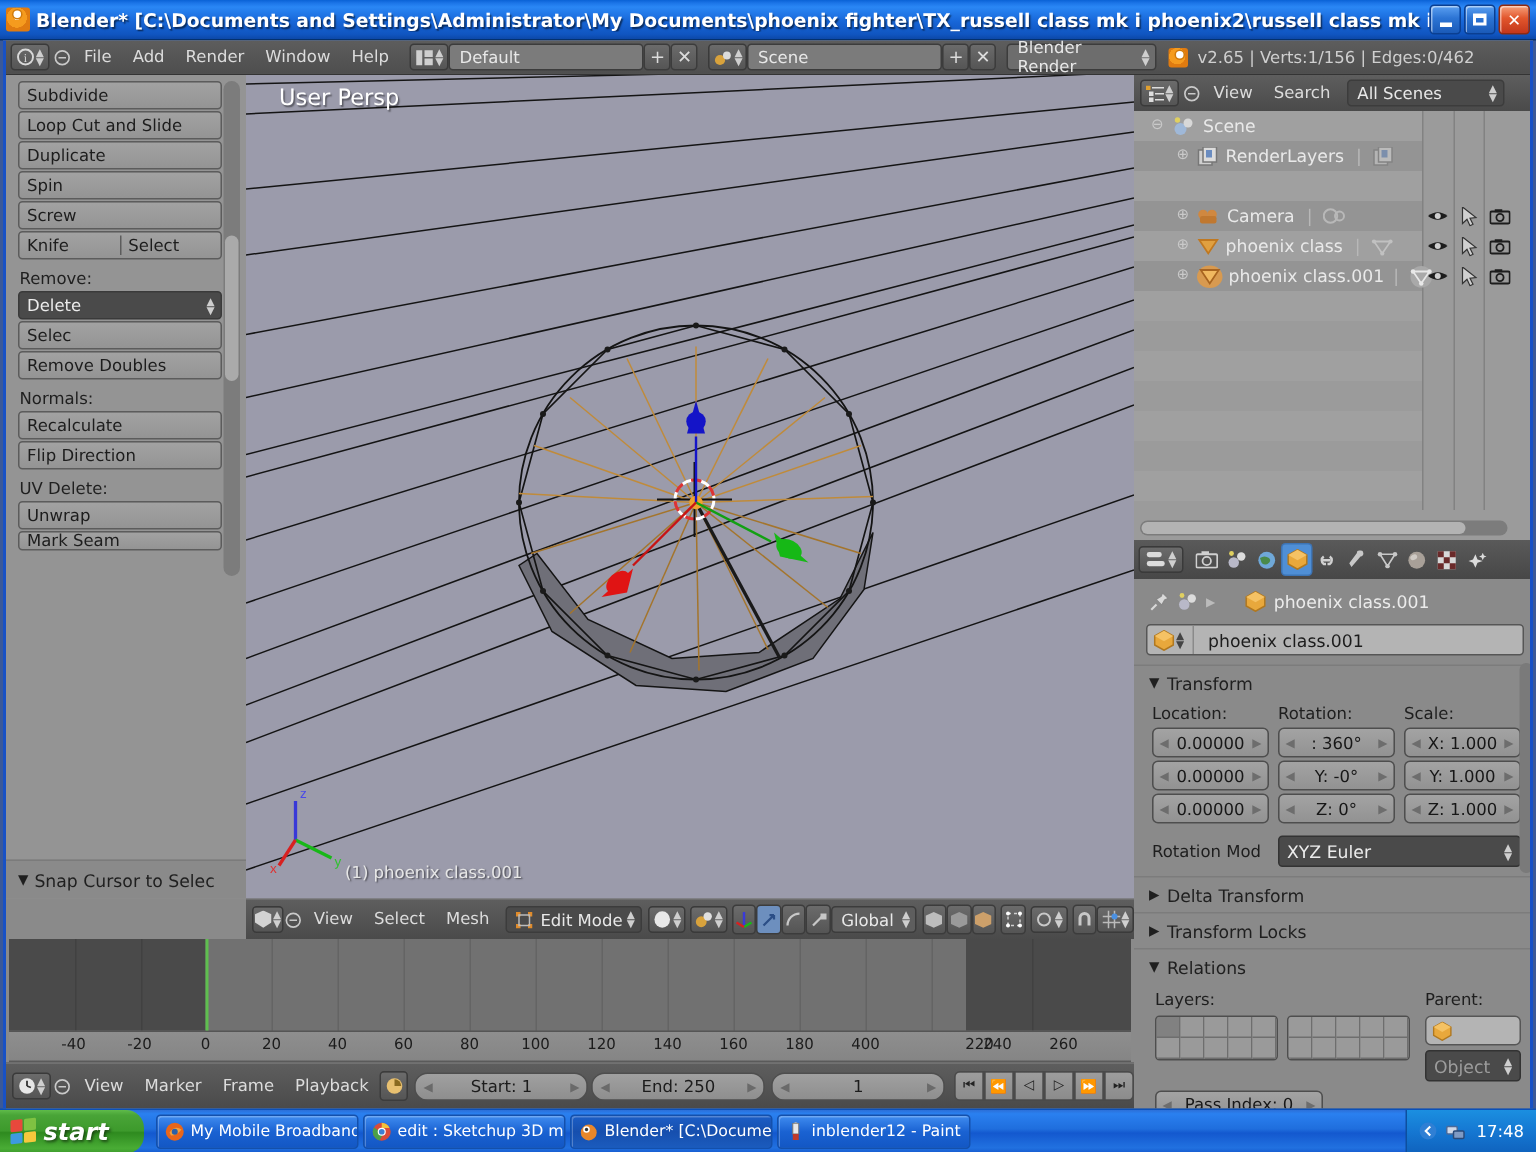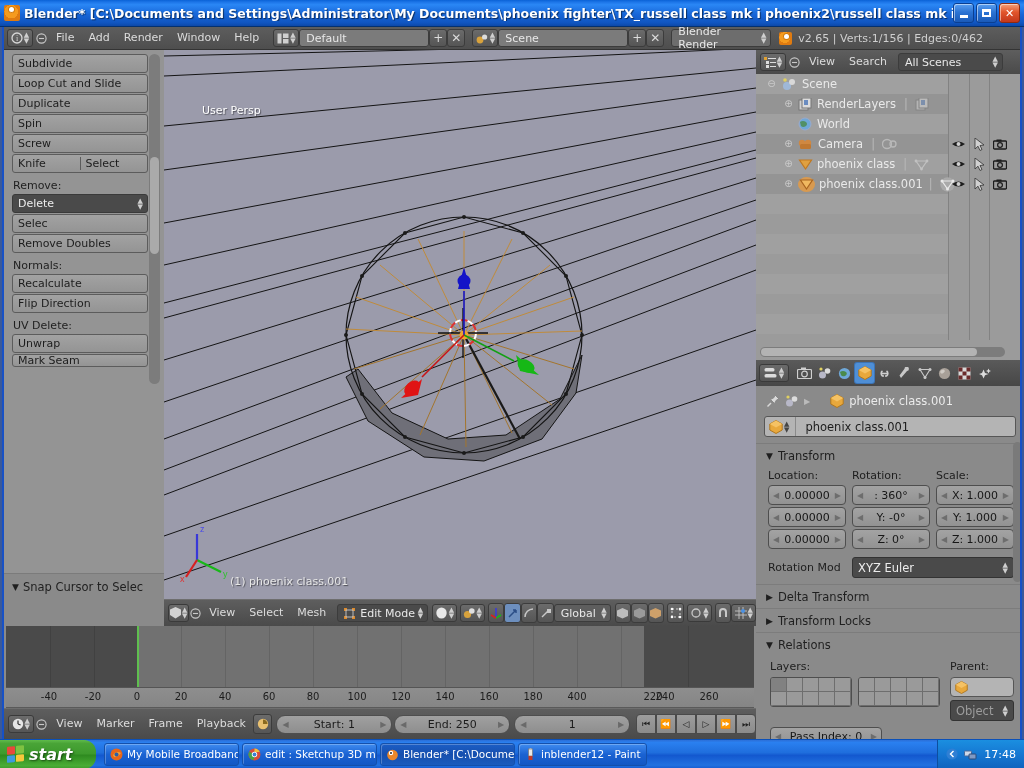--- a/index.html
+++ b/index.html
@@ -94,21 +94,21 @@
   }
   .ts-thumb { position:absolute; left:1px; top:103px; width:9px; height:97px; background:#aaa; border-radius:5px; }
   .ts-footer {
     position:absolute;left:0;bottom:0;width:100%;height:26px;background:#8a8a8a;
     display:flex;align-items:center;padding-left:8px;color:#1f1f1f;font-size:11.5px;gap:4px;
     border-top:1px solid #7b7b7b;
   }
 
   
   .viewport { left:160px; top:23px; width:592px; height:549px; background:#9b9bab; overflow:hidden; }
-  .vp-label { position:absolute; left:38px; top:6px; color:#fff; font-size:11px; text-shadow:1px 1px 1px rgba(0,0,0,.45);margin-top:48px; }
+  .vp-label { position:absolute; left:22px; top:6px; color:#fff; font-size:15px; text-shadow:1px 1px 1px rgba(0,0,0,.45); }
   .vp-obj { position:absolute; left:66px; bottom:11px; color:#e6e6e6; font-size:11px; text-shadow:1px 1px 1px rgba(0,0,0,.5);}
   .vp-header {
     position:absolute;left:160px;top:572px;width:592px;height:27px;
     background:linear-gradient(to bottom,#5e5e5e,#4a4a4a);
     display:flex;align-items:center;padding-left:4px;border-top:1px solid #6e6e6e;
   }
 
   
   .dopearea { left:0; top:599px; width:752px; height:113px; background:#8a8a8a; }
   .tl-canvas { position:absolute;left:2px;top:0;width:748px;height:62px;background:#717171;border-bottom:1px solid #555;}
@@ -698,31 +698,20 @@
           <span>
             <svg width="15" height="13" viewBox="0 0 15 13" opacity="0.55">
                 <rect x="1" y="2" width="9" height="10" fill="#cfcfcf" stroke="#777"></rect>
                 <rect x="4" y="0" width="9" height="10" fill="#dcdcdc" stroke="#777"></rect>
                 <rect x="6" y="2" width="4" height="5" fill="#6a8cc0"></rect>
               </svg>
           </span>
         </div>
 
         <div class="ol-rowbg" style="top:40px;width:192px;background:#a0a0a0;"></div>
-        <div class="ol-row" style="top:40px;">
-          <span style="width:42px;"></span>
-          <span>
-            <svg width="14" height="14" viewBox="0 0 14 14">
-                <circle cx="7" cy="7" r="6" fill="#6fa8d8" stroke="#9ac"></circle>
-                <path d="M2 5 Q5 3 8 5 Q10 7 8 9 Q5 11 3 9" fill="#4a8a4a" opacity="0.8"></path>
-              </svg>
-          </span>
-          <span style="width:5px;"></span>
-          <span>World</span>
-        </div>
 
         <div class="ol-rowbg" style="top:60px;width:192px;"></div>
         <div class="ol-row" style="top:60px;">
           <span style="width:27px;"></span>
           <span class="expand">⊕</span>
           <span style="width:4px;"></span>
           <span>
             <svg width="16" height="13" viewBox="0 0 16 13">
                 <circle cx="4" cy="5" r="3.2" fill="#d08840"></circle>
                 <circle cx="10" cy="5" r="3.2" fill="#d08840"></circle>

